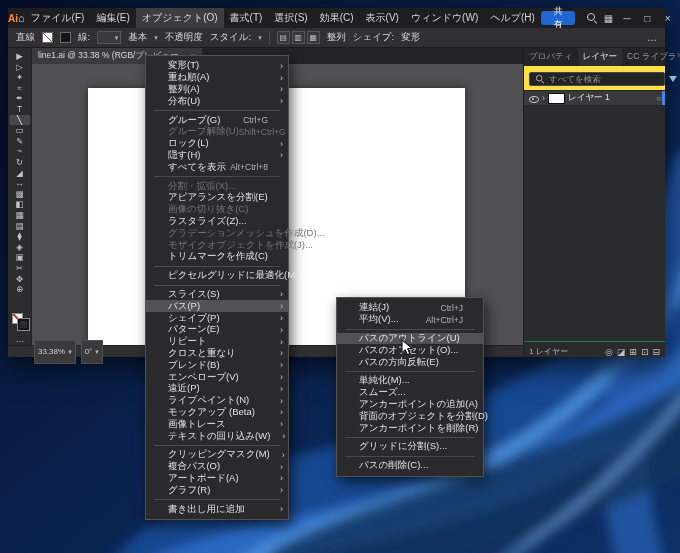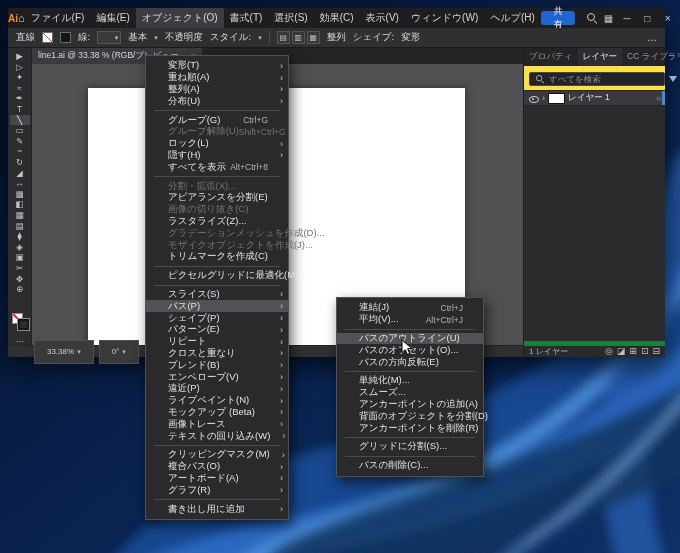--- a/index.html
+++ b/index.html
@@ -48,21 +48,21 @@
   
   .doc-tab-row{position:absolute;left:24px;top:40px;width:491px;height:16px;background:#232326;display:flex;}
   .doc-tab{background:#3b3b3f;color:#d9d9d9;font-size:8.5px;padding:0 6px;display:flex;align-items:center;gap:5px;white-space:nowrap;max-width:180px;overflow:hidden;}
   .doc-close{color:#a8a8a8;font-size:9px;}
   .canvas{position:absolute;left:24px;top:56px;width:491px;height:281px;background:#505053;overflow:hidden;}
   .artboard{position:absolute;left:56px;top:24px;width:377px;height:257px;background:#ffffff;box-shadow:0 0 7px rgba(0,0,0,.5);}
   .anchor-dot{position:absolute;left:101px;top:213px;width:3px;height:3px;background:#3a3a3a;}
 
   
   .status-bar{position:absolute;left:0;top:337px;width:515px;height:12px;background:#303033;border-top:1px solid #222224;display:flex;align-items:center;gap:5px;padding:0 4px 0 26px;font-size:8px;color:#cfcfcf;}
-  .sb-box{display:flex;align-items:center;gap:3px;background:#3a3a3d;border:1px solid #4e4e51;padding:0 12px;height:24px;}
+  .sb-box{display:flex;align-items:center;gap:3px;background:#3a3a3d;border:1px solid #4e4e51;padding:0 3px;height:24px;}
 
   
   .right-panel{position:absolute;left:515px;top:40px;width:142px;height:309px;background:#fde047;border-left:1px solid #1f1f21;}
   .panel-tabs{height:18px;background:#242427;display:flex;align-items:center;font-size:8.5px;color:#9a9a9a;}
   .panel-tab{padding:0 5px;height:100%;display:flex;align-items:center;white-space:nowrap;}
   .panel-tab.active{background:#2e2e31;color:#e9e9e9;}
   .search-row{display:flex;align-items:center;margin:6px 5px 5px 5px;gap:4px;}
   .search-box{flex:1;height:14px;background:#232326;border:1px solid #48484b;border-radius:2px;display:flex;align-items:center;gap:3px;padding:0 4px;}
   .search-box input{flex:1;min-width:0;background:transparent;border:none;outline:none;color:#c5c5c5;font-size:8.5px;}
   .search-box input::placeholder{color:#8f8f8f;}
@@ -71,21 +71,21 @@
   .layers-body{position:absolute;left:0;top:42px;bottom:16px;width:100%;background:#2b2b2e;}
   .layer-row{height:16px;display:flex;align-items:center;background:#3a3a3e;border-top:1px solid #242427;border-bottom:1px solid #242427;font-size:8.5px;color:#e2e2e2;position:relative;gap:3px;padding-left:4px;}
   .eye{width:11px;height:9px;position:relative;flex:none;}
   .eye::before{content:"";position:absolute;left:1px;top:2px;width:8px;height:5px;border:1px solid #cfcfcf;border-radius:50%;}
   .eye::after{content:"";position:absolute;left:4px;top:4px;width:2px;height:2px;background:#cfcfcf;border-radius:50%;}
   .layer-expand{color:#b9b9b9;font-size:9px;flex:none;}
   .layer-thumb{width:17px;height:11px;background:#fff;border:1px solid #0f0f0f;flex:none;}
   .layer-name{flex:1;overflow:hidden;white-space:nowrap;}
   .layer-target{color:#bdbdbd;font-size:8px;margin-right:4px;}
   .layer-chip{position:absolute;right:0;top:0;width:3px;height:100%;background:#3f8ae2;}
-  .panel-bottom{position:absolute;left:0;bottom:0;width:100%;height:16px;background:#2a2a2d;border-top:5px solid #15803d;display:flex;align-items:flex-start;font-size:8px;color:#b5b5b5;padding:0 5px;gap:28px;}
+  .panel-bottom{position:absolute;left:0;bottom:0;width:100%;height:16px;background:#2a2a2d;border-top:1px solid #15803d;display:flex;align-items:flex-end;font-size:8px;color:#b5b5b5;padding:0 5px;gap:28px;}
   .pb-count{white-space:nowrap;overflow:hidden;max-width:40px;}
   .pb-icons{margin-left:auto;display:flex;gap:4px;}
   .pb-icon{color:#c0c0c0;font-size:9px;}
 
   
   .menu-pop{position:absolute;background:#2a2a2d;border:1px solid #515154;box-shadow:3px 5px 12px rgba(0,0,0,.6);padding:4px 0;z-index:10;}
   #object-menu{left:145px;top:55px;width:144px;}
   #path-submenu{left:336px;top:297px;width:148px;}
   .menu-item{height:11.8px;display:flex;align-items:center;padding:0 5px 0 22px;font-size:9.5px;color:#e2e2e2;white-space:nowrap;}
   .mi-sc{margin-left:auto;color:#b4b4b4;font-size:8.5px;padding-right:7px;}

